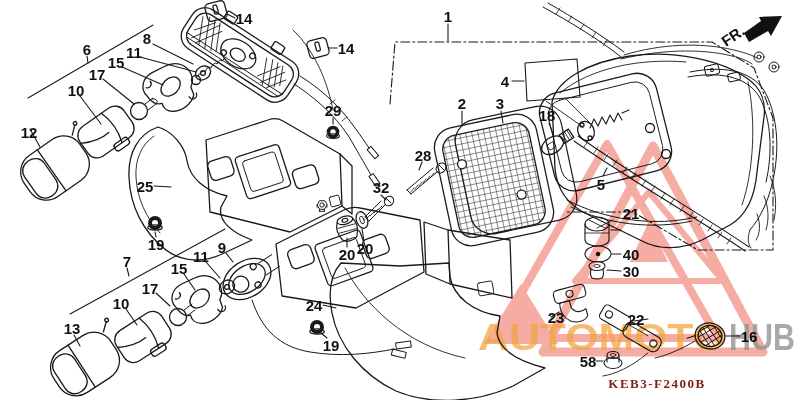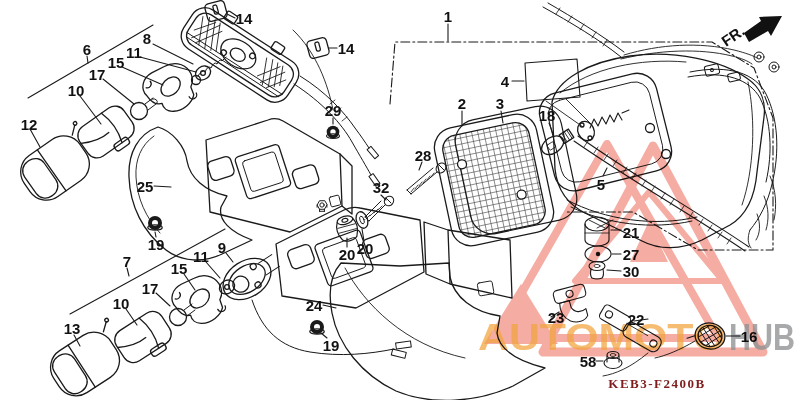--- a/index.html
+++ b/index.html
@@ -347,21 +347,21 @@
   </g>
 </svg>
 
 <div id="callout-layer">
       <div class="callout" style="left: 244px; top: 18px;">14</div>
       <div class="callout" style="left: 147px; top: 38px;">8</div>
       <div class="callout" style="left: 134px; top: 52px;">11</div>
       <div class="callout" style="left: 116px; top: 62px;">15</div>
       <div class="callout" style="left: 97px; top: 74px;">17</div>
       <div class="callout" style="left: 76px; top: 90px;">10</div>
-      <div class="callout" style="left: 29px; top: 124px;">12</div>
+      <div class="callout" style="left: 29px; top: 132px;">12</div>
       <div class="callout" style="left: 87px; top: 49px;">6</div>
       <div class="callout" style="left: 346px; top: 48px;">14</div>
       <div class="callout" style="left: 333px; top: 110px;">29</div>
       <div class="callout" style="left: 145px; top: 186px;">25</div>
       <div class="callout" style="left: 381px; top: 187px;">32</div>
       <div class="callout" style="left: 156px; top: 244px;">19</div>
       <div class="callout" style="left: 222px; top: 247px;">9</div>
       <div class="callout" style="left: 201px; top: 256px;">11</div>
       <div class="callout" style="left: 179px; top: 268px;">15</div>
       <div class="callout" style="left: 150px; top: 288px;">17</div>
@@ -372,22 +372,22 @@
       <div class="callout" style="left: 365px; top: 248px;">20</div>
       <div class="callout" style="left: 314px; top: 305px;">24</div>
       <div class="callout" style="left: 331px; top: 345px;">19</div>
       <div class="callout" style="left: 448px; top: 16px;">1</div>
       <div class="callout" style="left: 462px; top: 103px;">2</div>
       <div class="callout" style="left: 500px; top: 103px;">3</div>
       <div class="callout" style="left: 505px; top: 81px;">4</div>
       <div class="callout" style="left: 547px; top: 115px;">18</div>
       <div class="callout" style="left: 423px; top: 155px;">28</div>
       <div class="callout" style="left: 601px; top: 184px;">5</div>
-      <div class="callout" style="left: 631px; top: 232px;">21</div>
-      <div class="callout" style="left: 631px; top: 254px;">27</div>
+      <div class="callout" style="left: 631px; top: 213px;">21</div>
+      <div class="callout" style="left: 631px; top: 254px;">40</div>
       <div class="callout" style="left: 631px; top: 271px;">30</div>
       <div class="callout" style="left: 556px; top: 317px;">23</div>
       <div class="callout" style="left: 636px; top: 319px;">22</div>
       <div class="callout" style="left: 588px; top: 361px;">58</div>
       <div class="callout" style="left: 749px; top: 336px;">16</div>
     </div>
 
 <div id="diagram-code">KEB3-F2400B</div>
 
 <svg id="watermark" width="800" height="400" viewBox="0 0 800 400">

